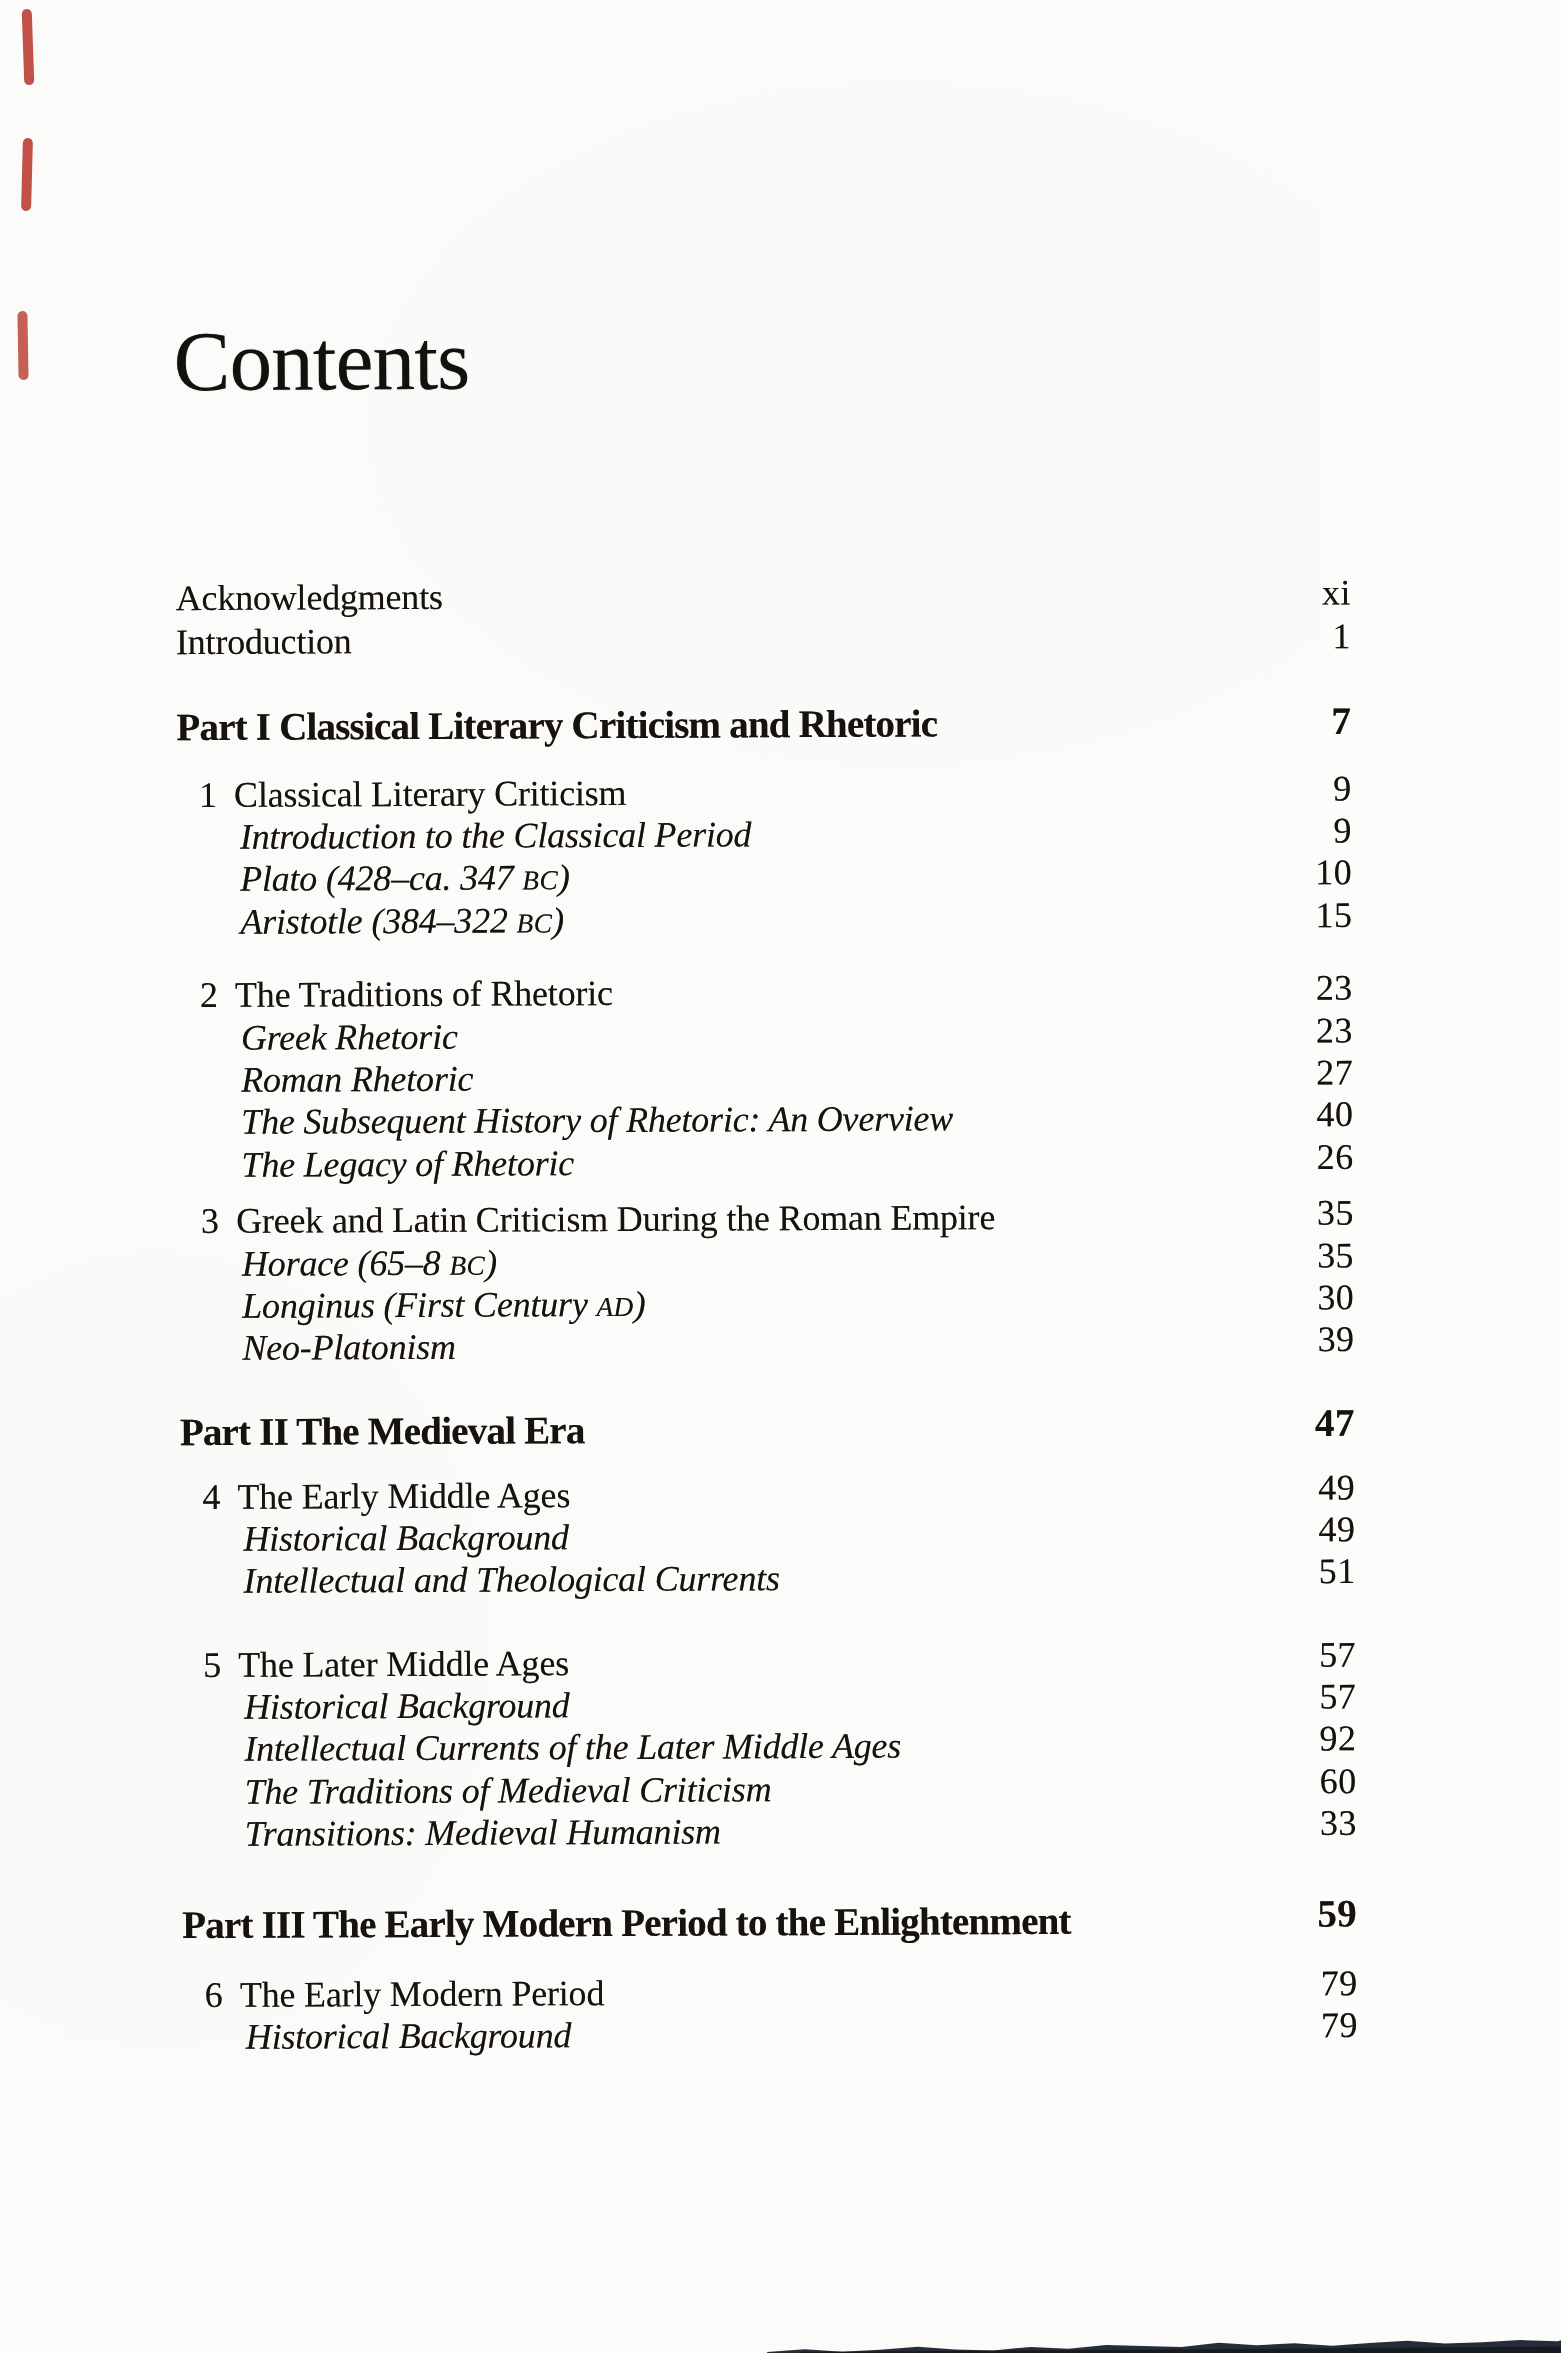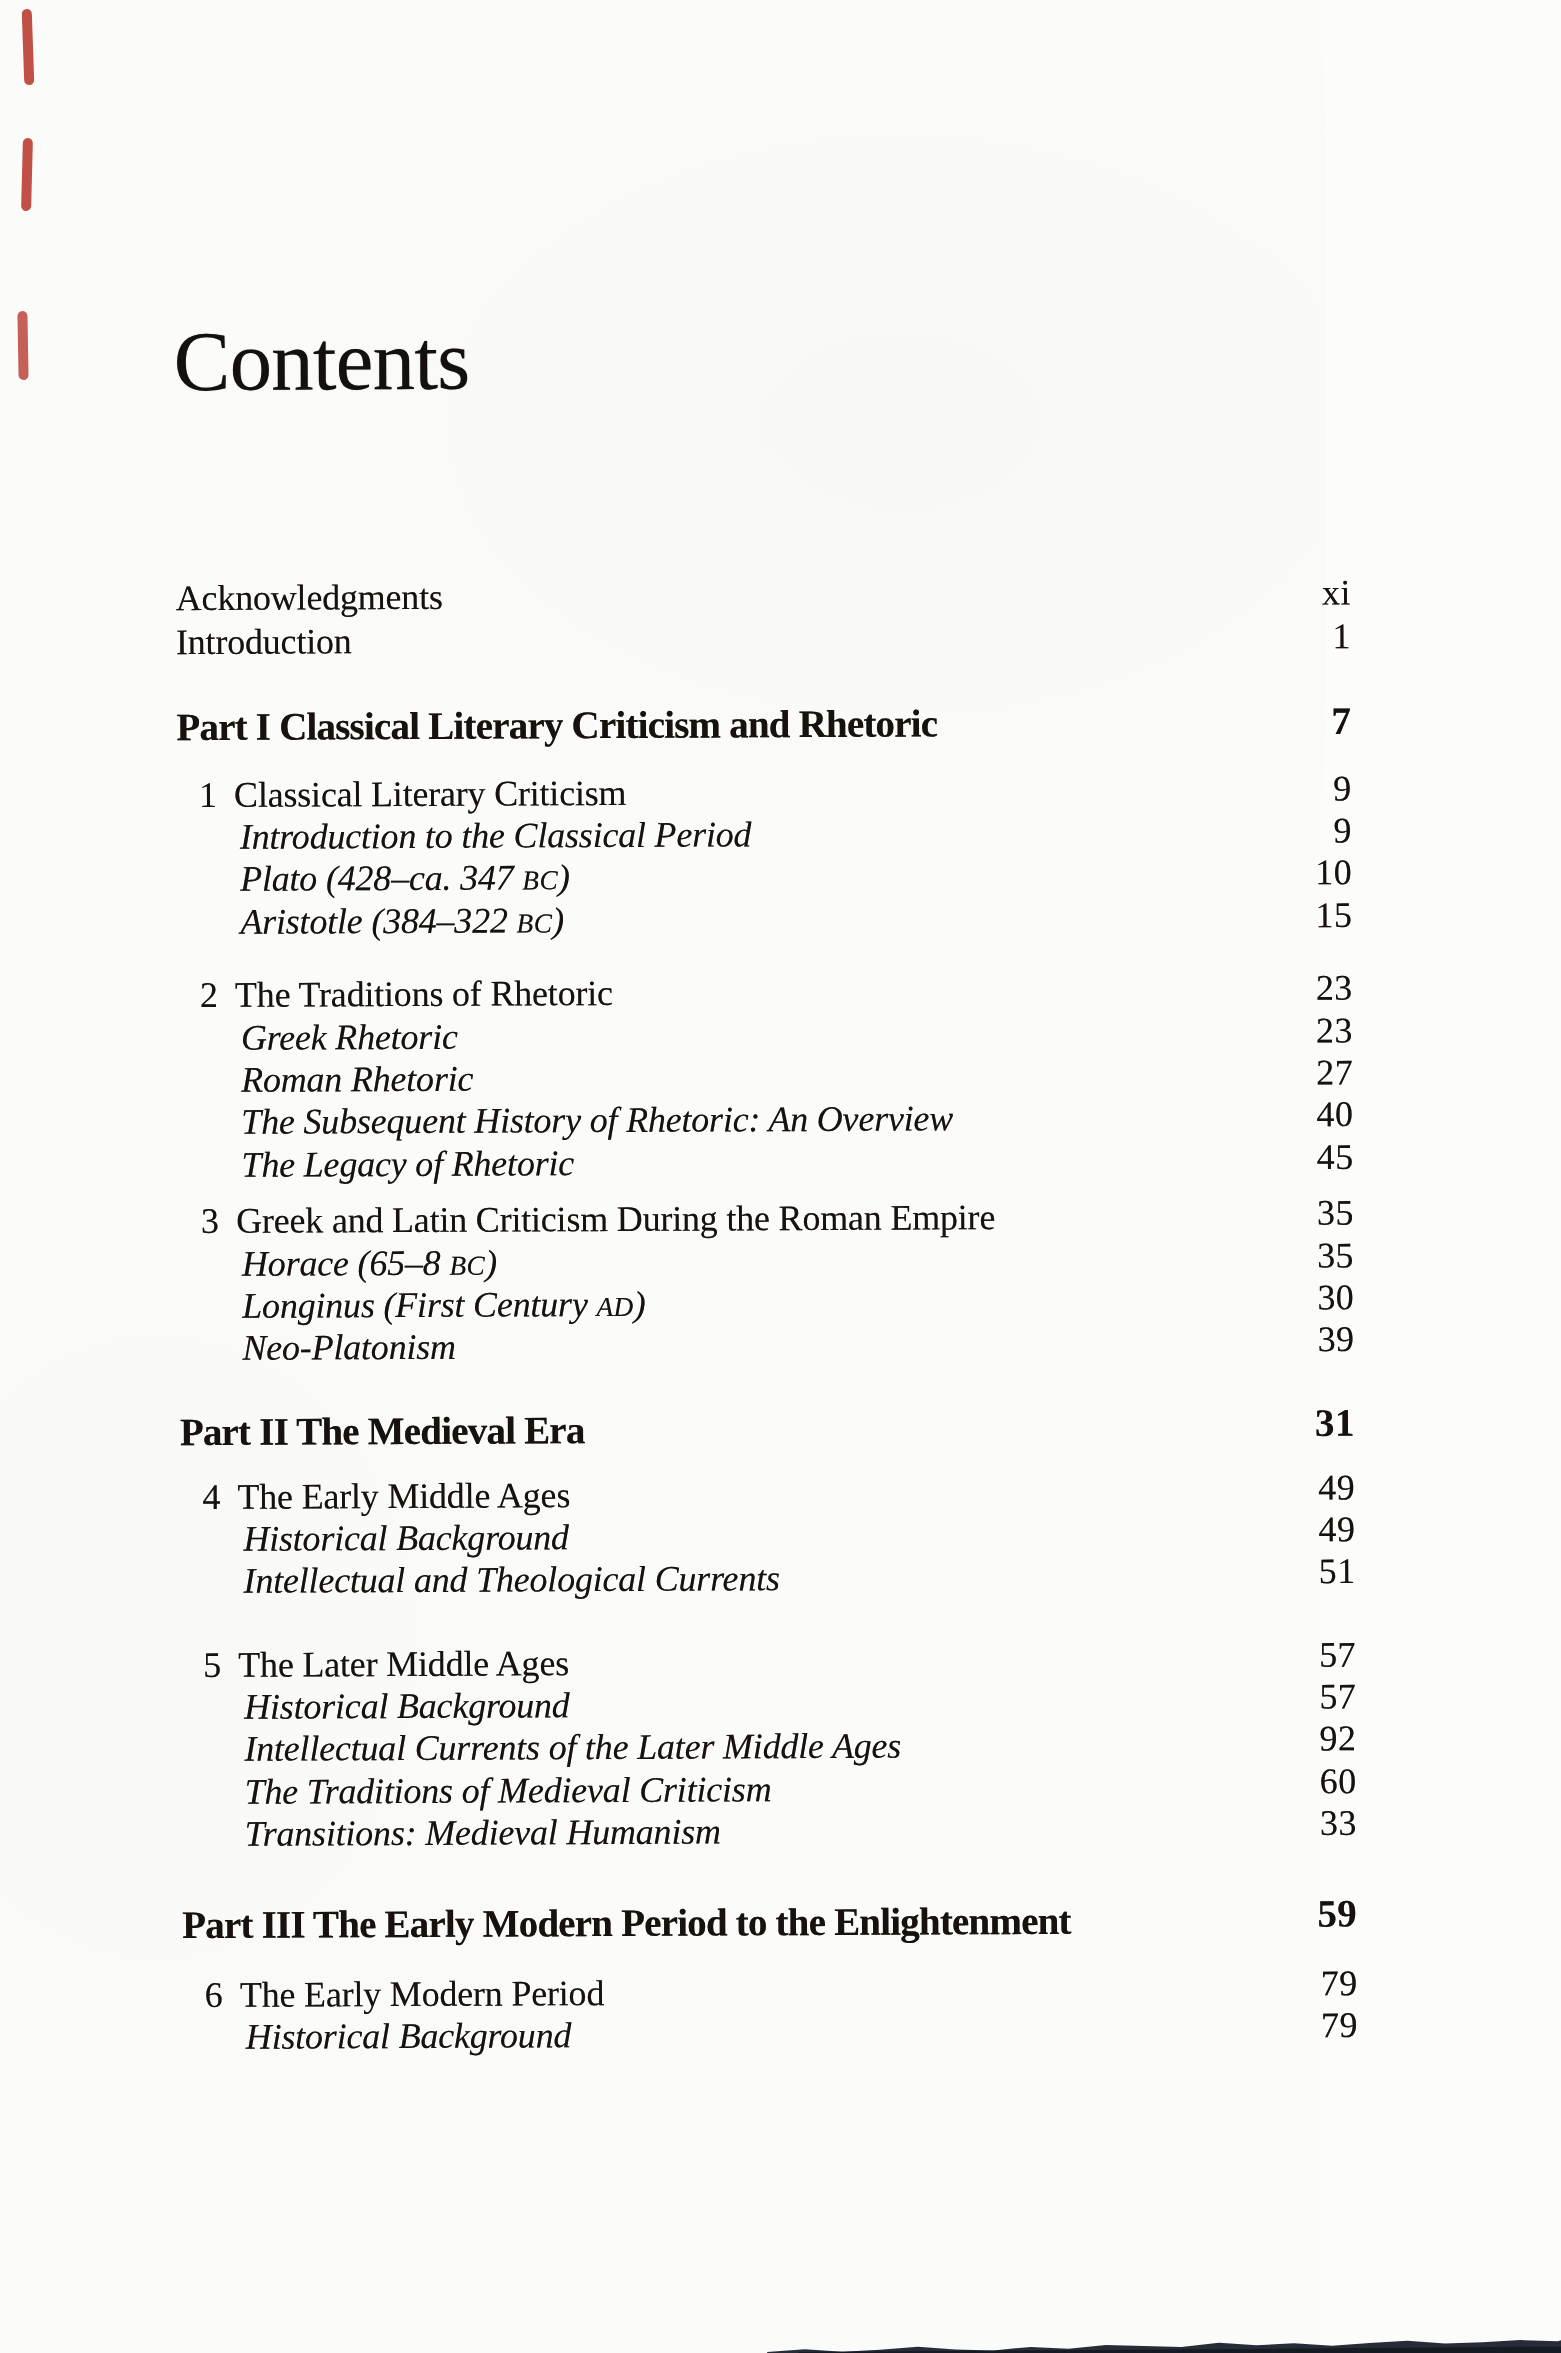--- a/index.html
+++ b/index.html
@@ -80,26 +80,26 @@
         <div class="row front" style="top: 625px;"><span class="lbl">Introduction</span><span class="pg" style="transform:translateY(-0.2px)">1</span></div>
         <div class="row part" style="top: 708px;"><span class="lbl">Part I Classical Literary Criticism and Rhetoric</span><span class="pg" style="transform:translateY(-0.5px)">7</span></div>
         <div class="row chapter" style="top: 778px;"><span class="chnum">1</span><span class="lbl">Classical Literary Criticism</span><span class="pg" style="transform:translateY(-0.9px)">9</span></div>
         <div class="row sub" style="top: 820px;"><span class="lbl">Introduction to the Classical Period</span><span class="pg" style="transform:translateY(-1.1px)">9</span></div>
         <div class="row sub" style="top: 862px;"><span class="lbl">Plato (428–ca. 347 <span class="sc">BC</span>)</span><span class="pg" style="transform:translateY(-1.3px)">10</span></div>
         <div class="row sub" style="top: 905px;"><span class="lbl">Aristotle (384–322 <span class="sc">BC</span>)</span><span class="pg" style="transform:translateY(-1.4px)">15</span></div>
         <div class="row chapter" style="top: 978px;"><span class="chnum">2</span><span class="lbl">The Traditions of Rhetoric</span><span class="pg" style="transform:translateY(-1.8px)">23</span></div>
         <div class="row sub" style="top: 1021px;"><span class="lbl">Greek Rhetoric</span><span class="pg" style="transform:translateY(-2px)">23</span></div>
         <div class="row sub" style="top: 1063px;"><span class="lbl">Roman Rhetoric</span><span class="pg" style="transform:translateY(-2.1px)">27</span></div>
         <div class="row sub" style="top: 1105px;"><span class="lbl">The Subsequent History of Rhetoric: An Overview</span><span class="pg" style="transform:translateY(-2.4px)">40</span></div>
-        <div class="row sub" style="top: 1148px;"><span class="lbl">The Legacy of Rhetoric</span><span class="pg" style="transform:translateY(-2.5px)">45</span></div>
+        <div class="row sub" style="top: 1148px;"><span class="lbl">The Legacy of Rhetoric</span><span class="pg" style="transform:translateY(-2.5px)">26</span></div>
         <div class="row chapter" style="top: 1204px;"><span class="chnum">3</span><span class="lbl">Greek and Latin Criticism During the Roman Empire</span><span class="pg" style="transform:translateY(-2.7px)">35</span></div>
         <div class="row sub" style="top: 1247px;"><span class="lbl">Horace (65–8 <span class="sc">BC</span>)</span><span class="pg" style="transform:translateY(-3px)">35</span></div>
         <div class="row sub" style="top: 1289px;"><span class="lbl">Longinus (First Century <span class="sc">AD</span>)</span><span class="pg" style="transform:translateY(-3.1px)">30</span></div>
         <div class="row sub" style="top: 1331px;"><span class="lbl">Neo-Platonism</span><span class="pg" style="transform:translateY(-3.4px)">39</span></div>
-        <div class="row part" style="top: 1413px;"><span class="lbl">Part II The Medieval Era</span><span class="pg" style="transform:translateY(-3.7px)">31</span></div>
+        <div class="row part" style="top: 1413px;"><span class="lbl">Part II The Medieval Era</span><span class="pg" style="transform:translateY(-3.7px)">47</span></div>
         <div class="row chapter" style="top: 1480px;"><span class="chnum">4</span><span class="lbl">The Early Middle Ages</span><span class="pg" style="transform:translateY(-4px)">49</span></div>
         <div class="row sub" style="top: 1522px;"><span class="lbl">Historical Background</span><span class="pg" style="transform:translateY(-4.2px)">49</span></div>
         <div class="row sub" style="top: 1564px;"><span class="lbl">Intellectual and Theological Currents</span><span class="pg" style="transform:translateY(-4.4px)">51</span></div>
         <div class="row chapter" style="top: 1648px;"><span class="chnum">5</span><span class="lbl">The Later Middle Ages</span><span class="pg" style="transform:translateY(-4.7px)">57</span></div>
         <div class="row sub" style="top: 1690px;"><span class="lbl">Historical Background</span><span class="pg" style="transform:translateY(-5px)">57</span></div>
         <div class="row sub" style="top: 1732px;"><span class="lbl">Intellectual Currents of the Later Middle Ages</span><span class="pg" style="transform:translateY(-5.1px)">92</span></div>
         <div class="row sub" style="top: 1775px;"><span class="lbl">The Traditions of Medieval Criticism</span><span class="pg" style="transform:translateY(-5.3px)">60</span></div>
         <div class="row sub" style="top: 1817px;"><span class="lbl">Transitions: Medieval Humanism</span><span class="pg" style="transform:translateY(-5.5px)">33</span></div>
         <div class="row part" style="top: 1906px;"><span class="lbl">Part III The Early Modern Period to the Enlightenment</span><span class="pg" style="transform:translateY(-5.9px)">59</span></div>
         <div class="row chapter" style="top: 1978px;"><span class="chnum">6</span><span class="lbl">The Early Modern Period</span><span class="pg" style="transform:translateY(-6.2px)">79</span></div>

